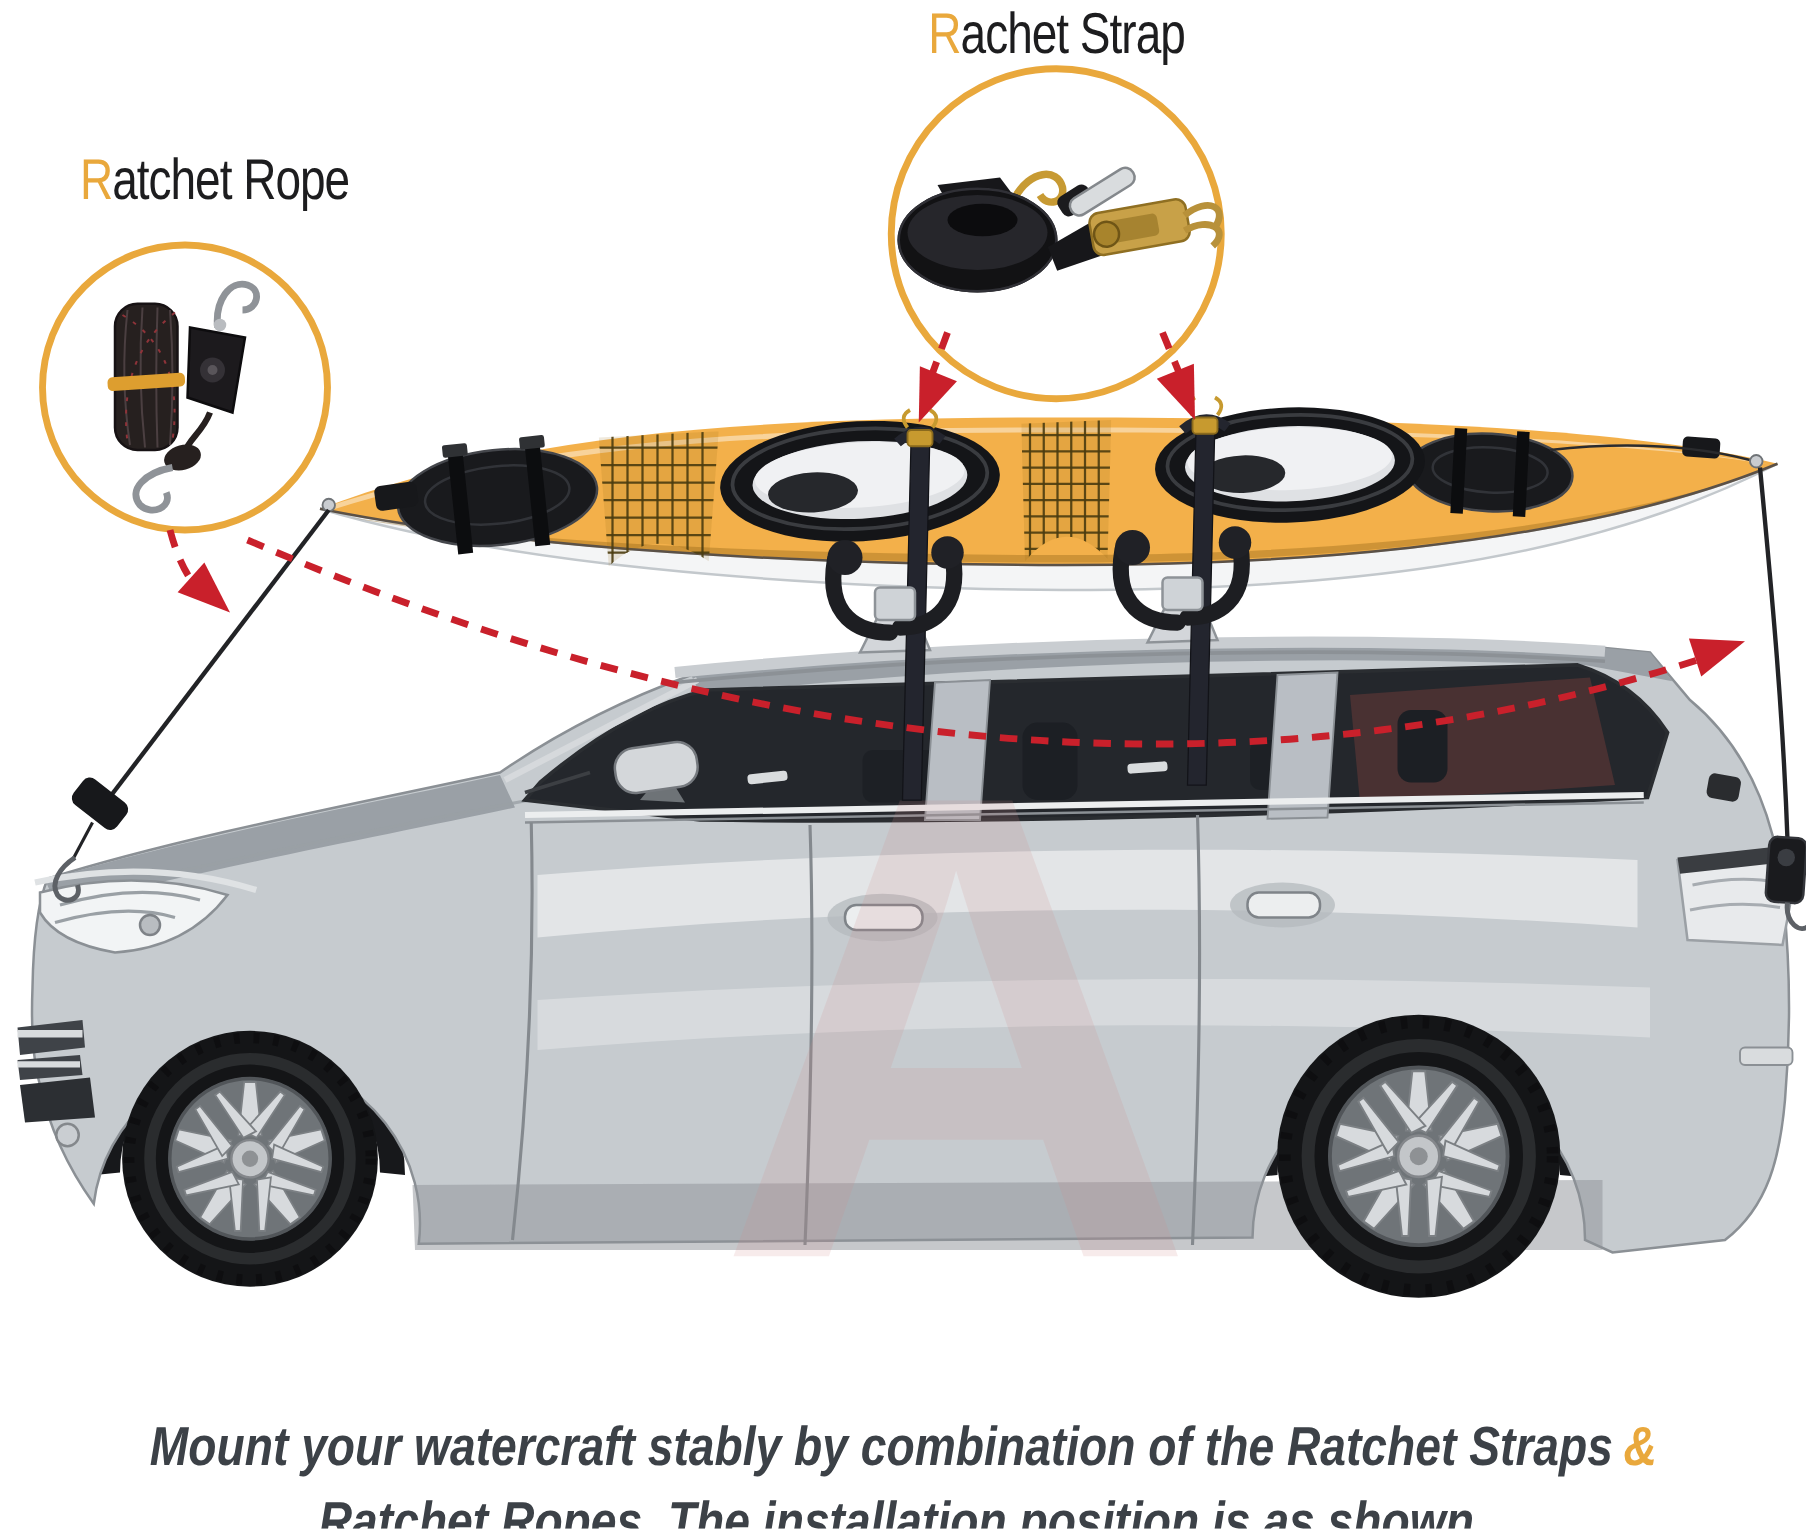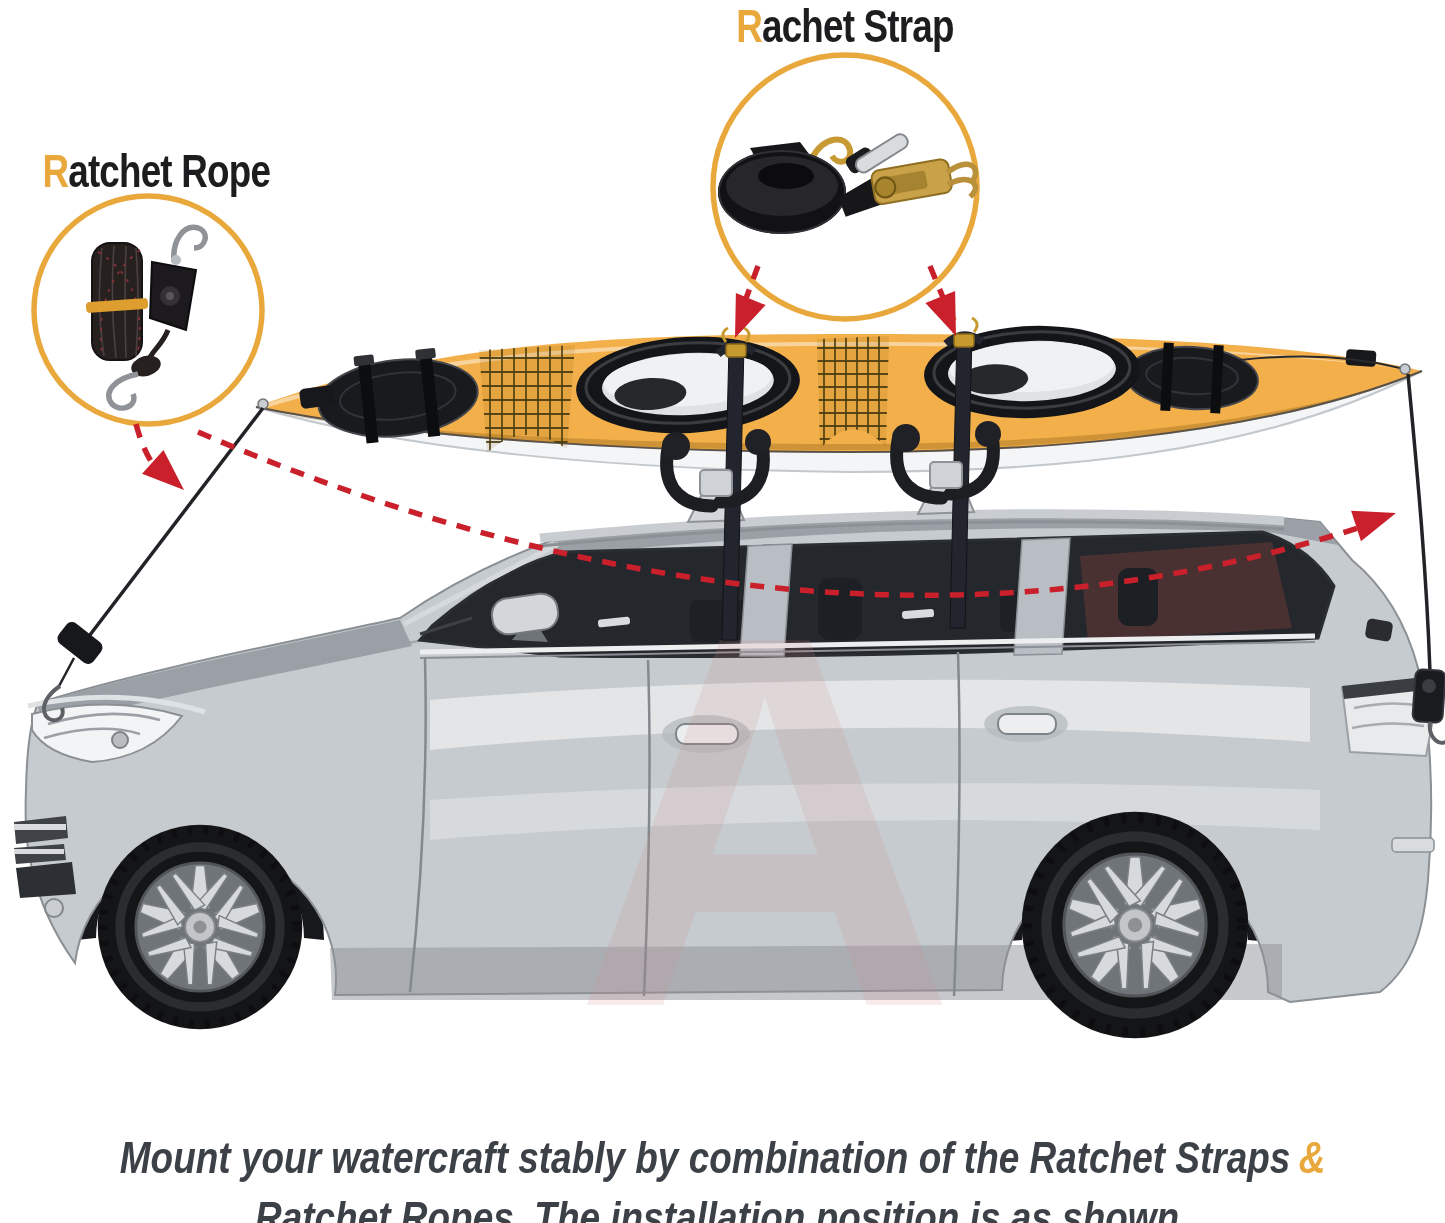--- a/index.html
+++ b/index.html
@@ -1,23 +1,23 @@
 <!DOCTYPE html>
 <html><head>
 <meta charset="utf-8">
 <style>
   html,body{margin:0;padding:0;background:#fff;}
   #canvas{position:relative;width:1445px;height:1223px;background:#fff;overflow:hidden;
           font-family:"Liberation Sans",sans-serif;}
   #scene{position:absolute;left:0;top:0;}
-  .title{position:absolute;font-weight:bold;font-size:46px;line-height:1;
+  .title{position:absolute;font-weight:normal;font-size:46px;line-height:1;
          letter-spacing:-1px;color:#1d1d1f;text-align:center;white-space:nowrap;}
   .title .inner{display:inline-block;transform:scaleX(.8);transform-origin:center;}
   .accent{color:#E9A83C;}
-  .title-rope{left:6px;top:148px;width:300px;}
+  .title-rope{left:6px;top:120px;width:300px;text-align:right;}
   .title-strap{left:640px;top:3px;width:410px;}
   .caption{position:absolute;left:0;top:1128px;width:1445px;text-align:center;
            font-weight:bold;font-style:italic;font-size:44px;line-height:1.36;color:#3C4147;}
   .caption .line{display:inline-block;transform:scaleX(.84);transform-origin:center;white-space:nowrap;}
   .amp{color:#E9A83C;margin-left:10px;}
 </style>
 </head>
 <body>
 
 <div id="canvas">

